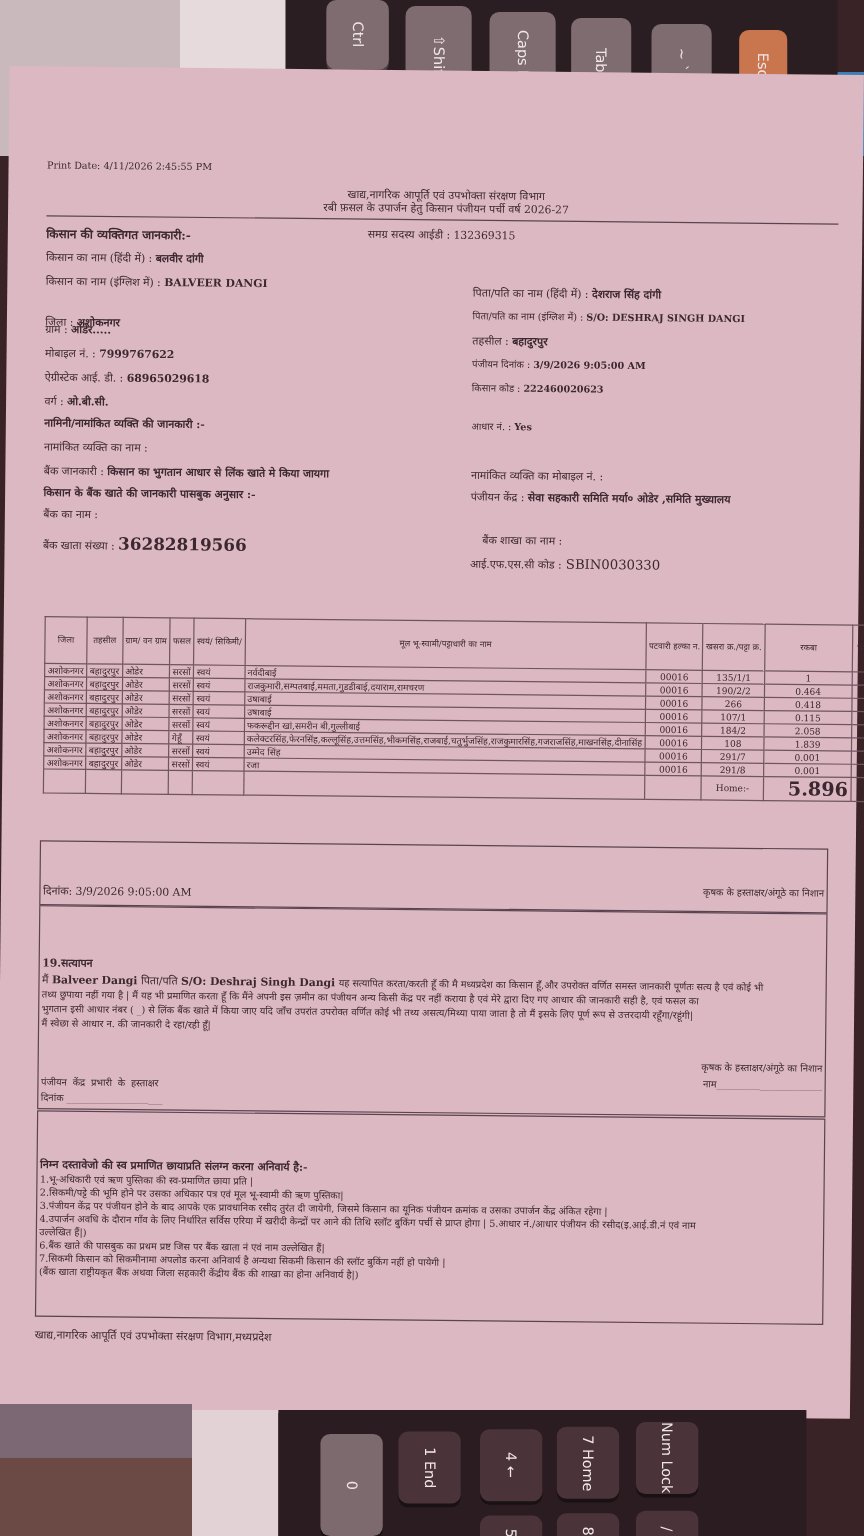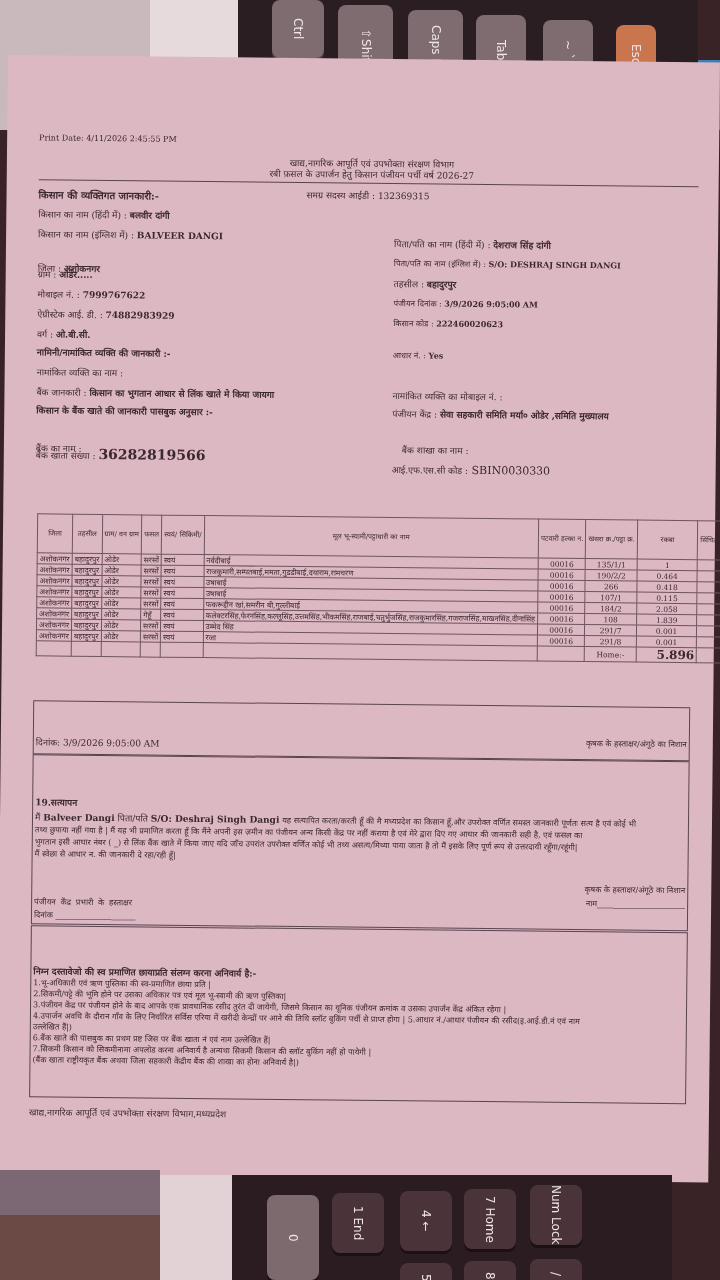--- a/index.html
+++ b/index.html
@@ -29,21 +29,21 @@
   .txt { position:absolute; font-size:9px; white-space:nowrap; }
   .txt b { font-weight:bold; }
   .bold { font-weight:bold; }
   .big { font-size:14px; font-weight:bold; }
 
   
   .land { position:absolute; left:34px; top:458px; width:654px; border-collapse:collapse; font-size:7.5px; }
   .land th, .land td { border:1px solid #6f5560; padding:0 2px; height:9px; white-space:nowrap; }
   .land th { font-weight:normal; height:38px; text-align:center; vertical-align:middle; font-size:7px; line-height:8px; }
   .land td.num { text-align:center; }
-  .land td.total-val { font-weight:bold; font-size:12px;padding-left:20px; }
+  .land td.total-val { font-weight:bold; font-size:16px;padding-left:20px; }
   .box { position:absolute; border:1px solid #5b4450; }
   .para { position:absolute; font-size:9px; line-height:12px; }
   .para p { margin:0; }
   .footer { position:absolute; left:32px; top:1050px; font-size:9px; }
 </style>
 </head>
 <body>
 
 <div class="scene-left-top">
     <div class="pad"></div>
@@ -68,27 +68,27 @@
   </div>
   <div class="rule" style="left:32px;top:124px;width:660px;"></div>
   <div class="txt" style="left:300px;top:130px;">समग्र सदस्य आईडी : 132369315</div>
 
   <div class="txt bold" style="left:32px;top:132px;font-size:10px;">किसान की व्यक्तिगत जानकारी:-</div>
   <div class="txt" style="left:32px;top:152px;"><span>किसान का नाम (हिंदी में) :</span> <b>बलवीर दांगी</b></div>
   <div class="txt" style="left:32px;top:172px;"><span>किसान का नाम (इंग्लिश में) :</span> <b>BALVEER DANGI</b></div>
   <div class="txt" style="left:32px;top:206px;"><span>जिला :</span> <b>अशोकनगर</b></div>
   <div class="txt" style="left:32px;top:212px;"><span>ग्राम :</span> <b>ओडेर.....</b></div>
   <div class="txt" style="left:32px;top:232px;"><span>मोबाइल नं. :</span> <b>7999767622</b></div>
-  <div class="txt" style="left:32px;top:252px;"><span>ऐग्रीस्टेक आई. डी. :</span> <b>74882983929</b></div>
+  <div class="txt" style="left:32px;top:252px;"><span>ऐग्रीस्टेक आई. डी. :</span> <b>68965029618</b></div>
   <div class="txt" style="left:32px;top:272px;"><span>वर्ग :</span> <b>ओ.बी.सी.</b></div>
   <div class="txt bold" style="left:32px;top:290px;">नामिनी/नामांकित व्यक्ति की जानकारी :-</div>
   <div class="txt" style="left:32px;top:310px;">नामांकित व्यक्ति का नाम :</div>
   <div class="txt" style="left:32px;top:330px;"><span>बैंक जानकारी :</span> <b>किसान का भुगतान आधार से लिंक खाते मे किया जायगा</b></div>
   <div class="txt bold" style="left:32px;top:348px;">किसान के बैंक खाते की जानकारी पासबुक अनुसार :-</div>
-  <div class="txt" style="left:32px;top:366px;margin-top:20px;">बैंक का नाम :</div>
+  <div class="txt" style="left:32px;top:366px;">बैंक का नाम :</div>
   <div class="txt" style="left:32px;top:390px;"><span>बैंक खाता संख्या :</span> <span class="big">36282819566</span></div>
 
   <div class="txt" style="left:388px;top:178px;"><span>पिता/पति का नाम (हिंदी में) :</span> <b>देशराज सिंह दांगी</b></div>
   <div class="txt" style="left:388px;top:198px;font-size:8px;"><span>पिता/पति का नाम (इंग्लिश में) :</span> <b>S/O: DESHRAJ SINGH DANGI</b></div>
   <div class="txt" style="left:388px;top:218px;"><span>तहसील :</span> <b>बहादुरपुर</b></div>
   <div class="txt" style="left:388px;top:238px;font-size:8px;"><span>पंजीयन दिनांक :</span> <b>3/9/2026 9:05:00 AM</b></div>
   <div class="txt" style="left:388px;top:258px;font-size:8px;"><span>किसान कोड :</span> <b>222460020623</b></div>
   <div class="txt" style="left:388px;top:290px;font-size:8px;"><span>आधार नं. :</span> <b>Yes</b></div>
   <div class="txt" style="left:388px;top:330px;">नामांकित व्यक्ति का मोबाइल नं. :</div>
   <div class="txt" style="left:388px;top:348px;"><span>पंजीयन केंद्र :</span> <b>सेवा सहकारी समिति मर्या० ओडेर ,समिति मुख्यालय</b></div>

